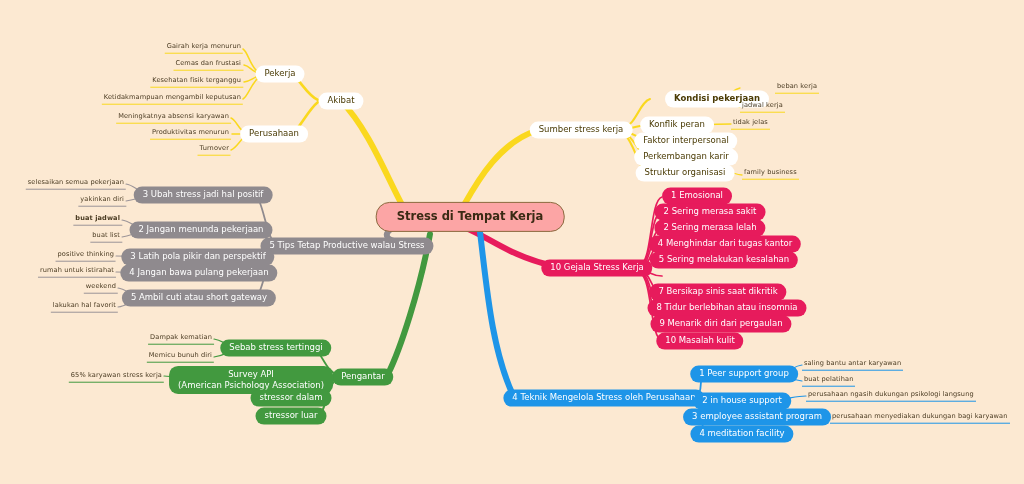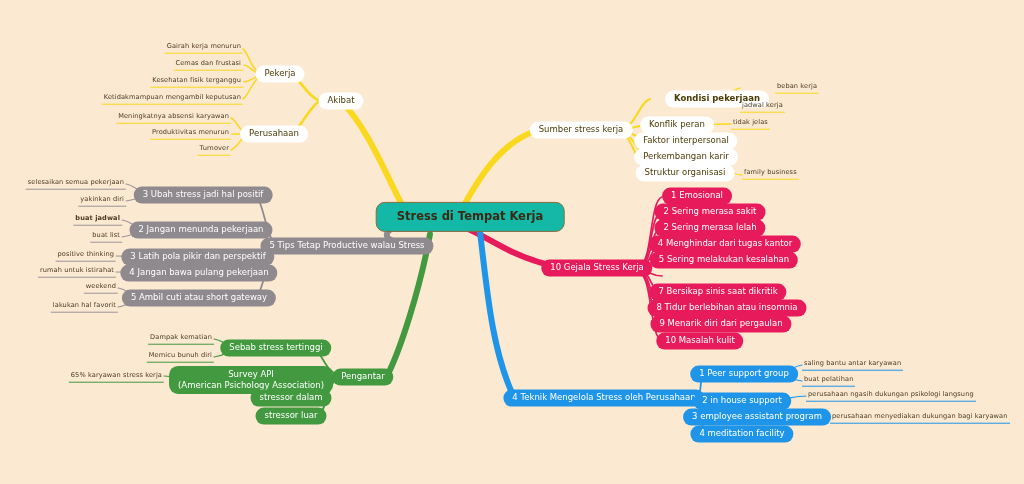--- a/index.html
+++ b/index.html
@@ -29,22 +29,22 @@
     color:#ffffff;
   }
   .pill.yellow{background:#ffffff;color:#4a3b05;}
   .pill.pink{background:#E71B5C;}
   .pill.blue{background:#1E95E8;}
   .pill.green{background:#42993F;}
   .pill.gray{background:#8F8A8E;}
 
   .root{
     border:1.6px solid #8B6A3E;
-    background:#14b8a6;
-    border-radius:9px;
+    background:#fca5a5;
+    border-radius:14px;
     padding:7px 20px 8px 20px;
     font-size:11.5px;
     font-weight:bold;
     color:#3a2a14;
   }
 
   
   .leaf{
     transform:translate(-100%,-50%);
     font-size:6.6px;

